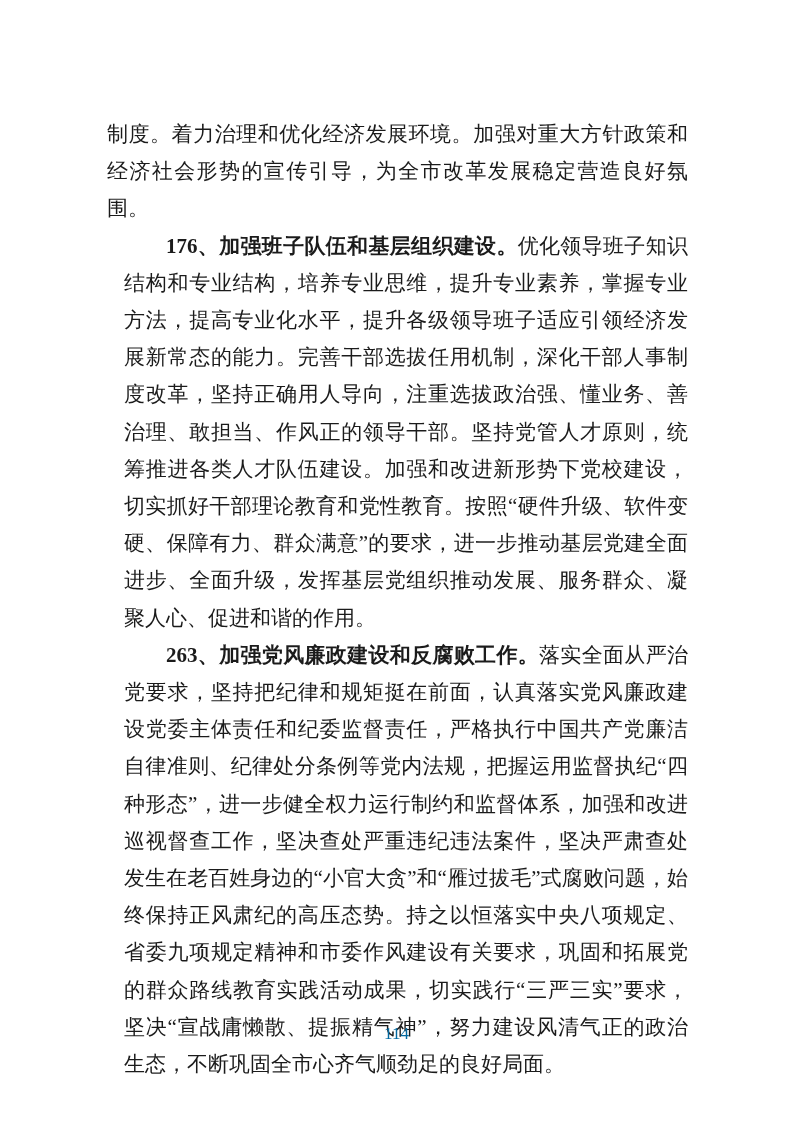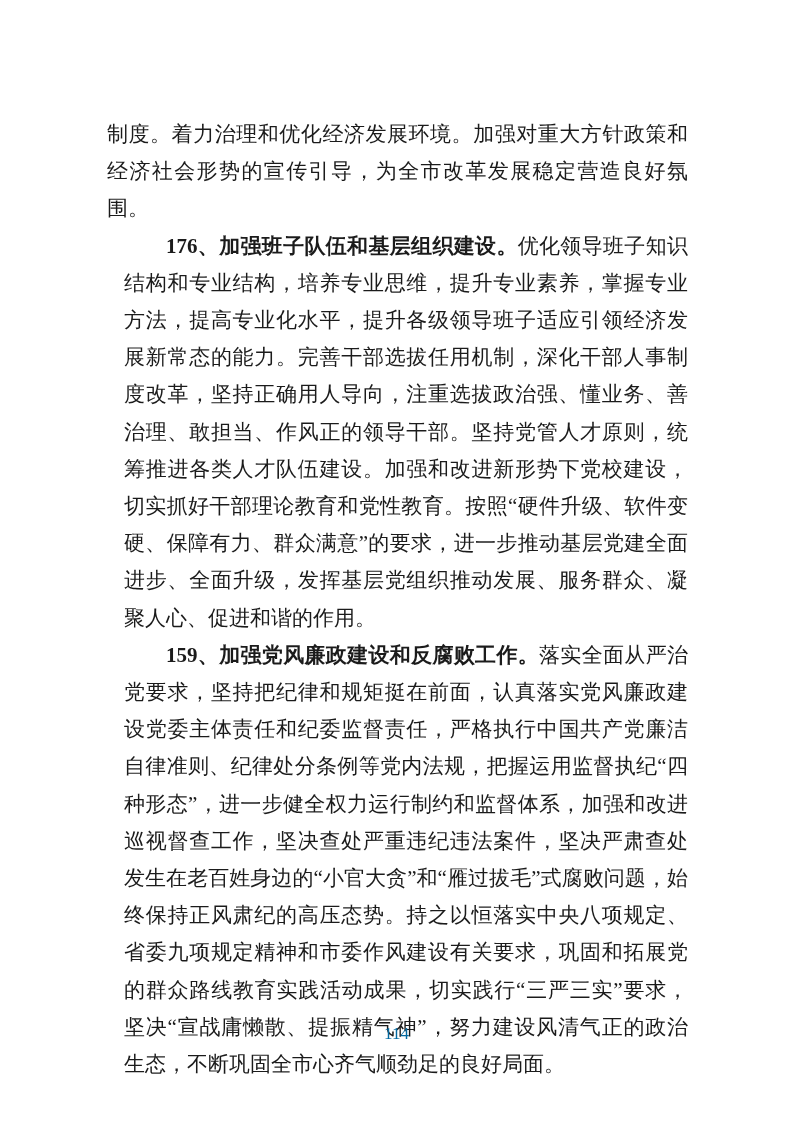--- a/index.html
+++ b/index.html
@@ -56,19 +56,19 @@
 <body>
 
 <div class="page">
 
   <div class="content">
 
     <p class="para"><span>制度。着力治理和优化经济发展环境。加强对重大方针政策和经济社会形势的宣传引导，为全市改革发展稳定营造良好氛围。</span></p>
 
     <p class="para indented"><span class="lead">176、加强班子队伍和基层组织建设。</span><span>优化领导班子知识结构和专业结构，培养专业思维，提升专业素养，掌握专业方法，提高专业化水平，提升各级领导班子适应引领经济发展新常态的能力。完善干部选拔任用机制，深化干部人事制度改革，坚持正确用人导向，注重选拔政治强、懂业务、善治理、敢担当、作风正的领导干部。坚持党管人才原则，统筹推进各类人才队伍建设。加强和改进新形势下党校建设，切实抓好干部理论教育和党性教育。按照“硬件升级、软件变硬、保障有力、群众满意”的要求，进一步推动基层党建全面进步、全面升级，发挥基层党组织推动发展、服务群众、凝聚人心、促进和谐的作用。</span></p>
 
-    <p class="para indented"><span class="lead">159、加强党风廉政建设和反腐败工作。</span><span>落实全面从严治党要求，坚持把纪律和规矩挺在前面，认真落实党风廉政建设党委主体责任和纪委监督责任，严格执行中国共产党廉洁自律准则、纪律处分条例等党内法规，把握运用监督执纪“四种形态”，进一步健全权力运行制约和监督体系，加强和改进巡视督查工作，坚决查处严重违纪违法案件，坚决严肃查处发生在老百姓身边的“小官大贪”和“雁过拔毛”式腐败问题，始终保持正风肃纪的高压态势。持之以恒落实中央八项规定、省委九项规定精神和市委作风建设有关要求，巩固和拓展党的群众路线教育实践活动成果，切实践行“三严三实”要求，坚决“宣战庸懒散、提振精气神”，努力建设风清气正的政治生态，不断巩固全市心齐气顺劲足的良好局面。</span></p>
+    <p class="para indented"><span class="lead">263、加强党风廉政建设和反腐败工作。</span><span>落实全面从严治党要求，坚持把纪律和规矩挺在前面，认真落实党风廉政建设党委主体责任和纪委监督责任，严格执行中国共产党廉洁自律准则、纪律处分条例等党内法规，把握运用监督执纪“四种形态”，进一步健全权力运行制约和监督体系，加强和改进巡视督查工作，坚决查处严重违纪违法案件，坚决严肃查处发生在老百姓身边的“小官大贪”和“雁过拔毛”式腐败问题，始终保持正风肃纪的高压态势。持之以恒落实中央八项规定、省委九项规定精神和市委作风建设有关要求，巩固和拓展党的群众路线教育实践活动成果，切实践行“三严三实”要求，坚决“宣战庸懒散、提振精气神”，努力建设风清气正的政治生态，不断巩固全市心齐气顺劲足的良好局面。</span></p>
 
   </div>
 
   <div class="page-number">114</div>
 
 </div>
 
 </body></html>

